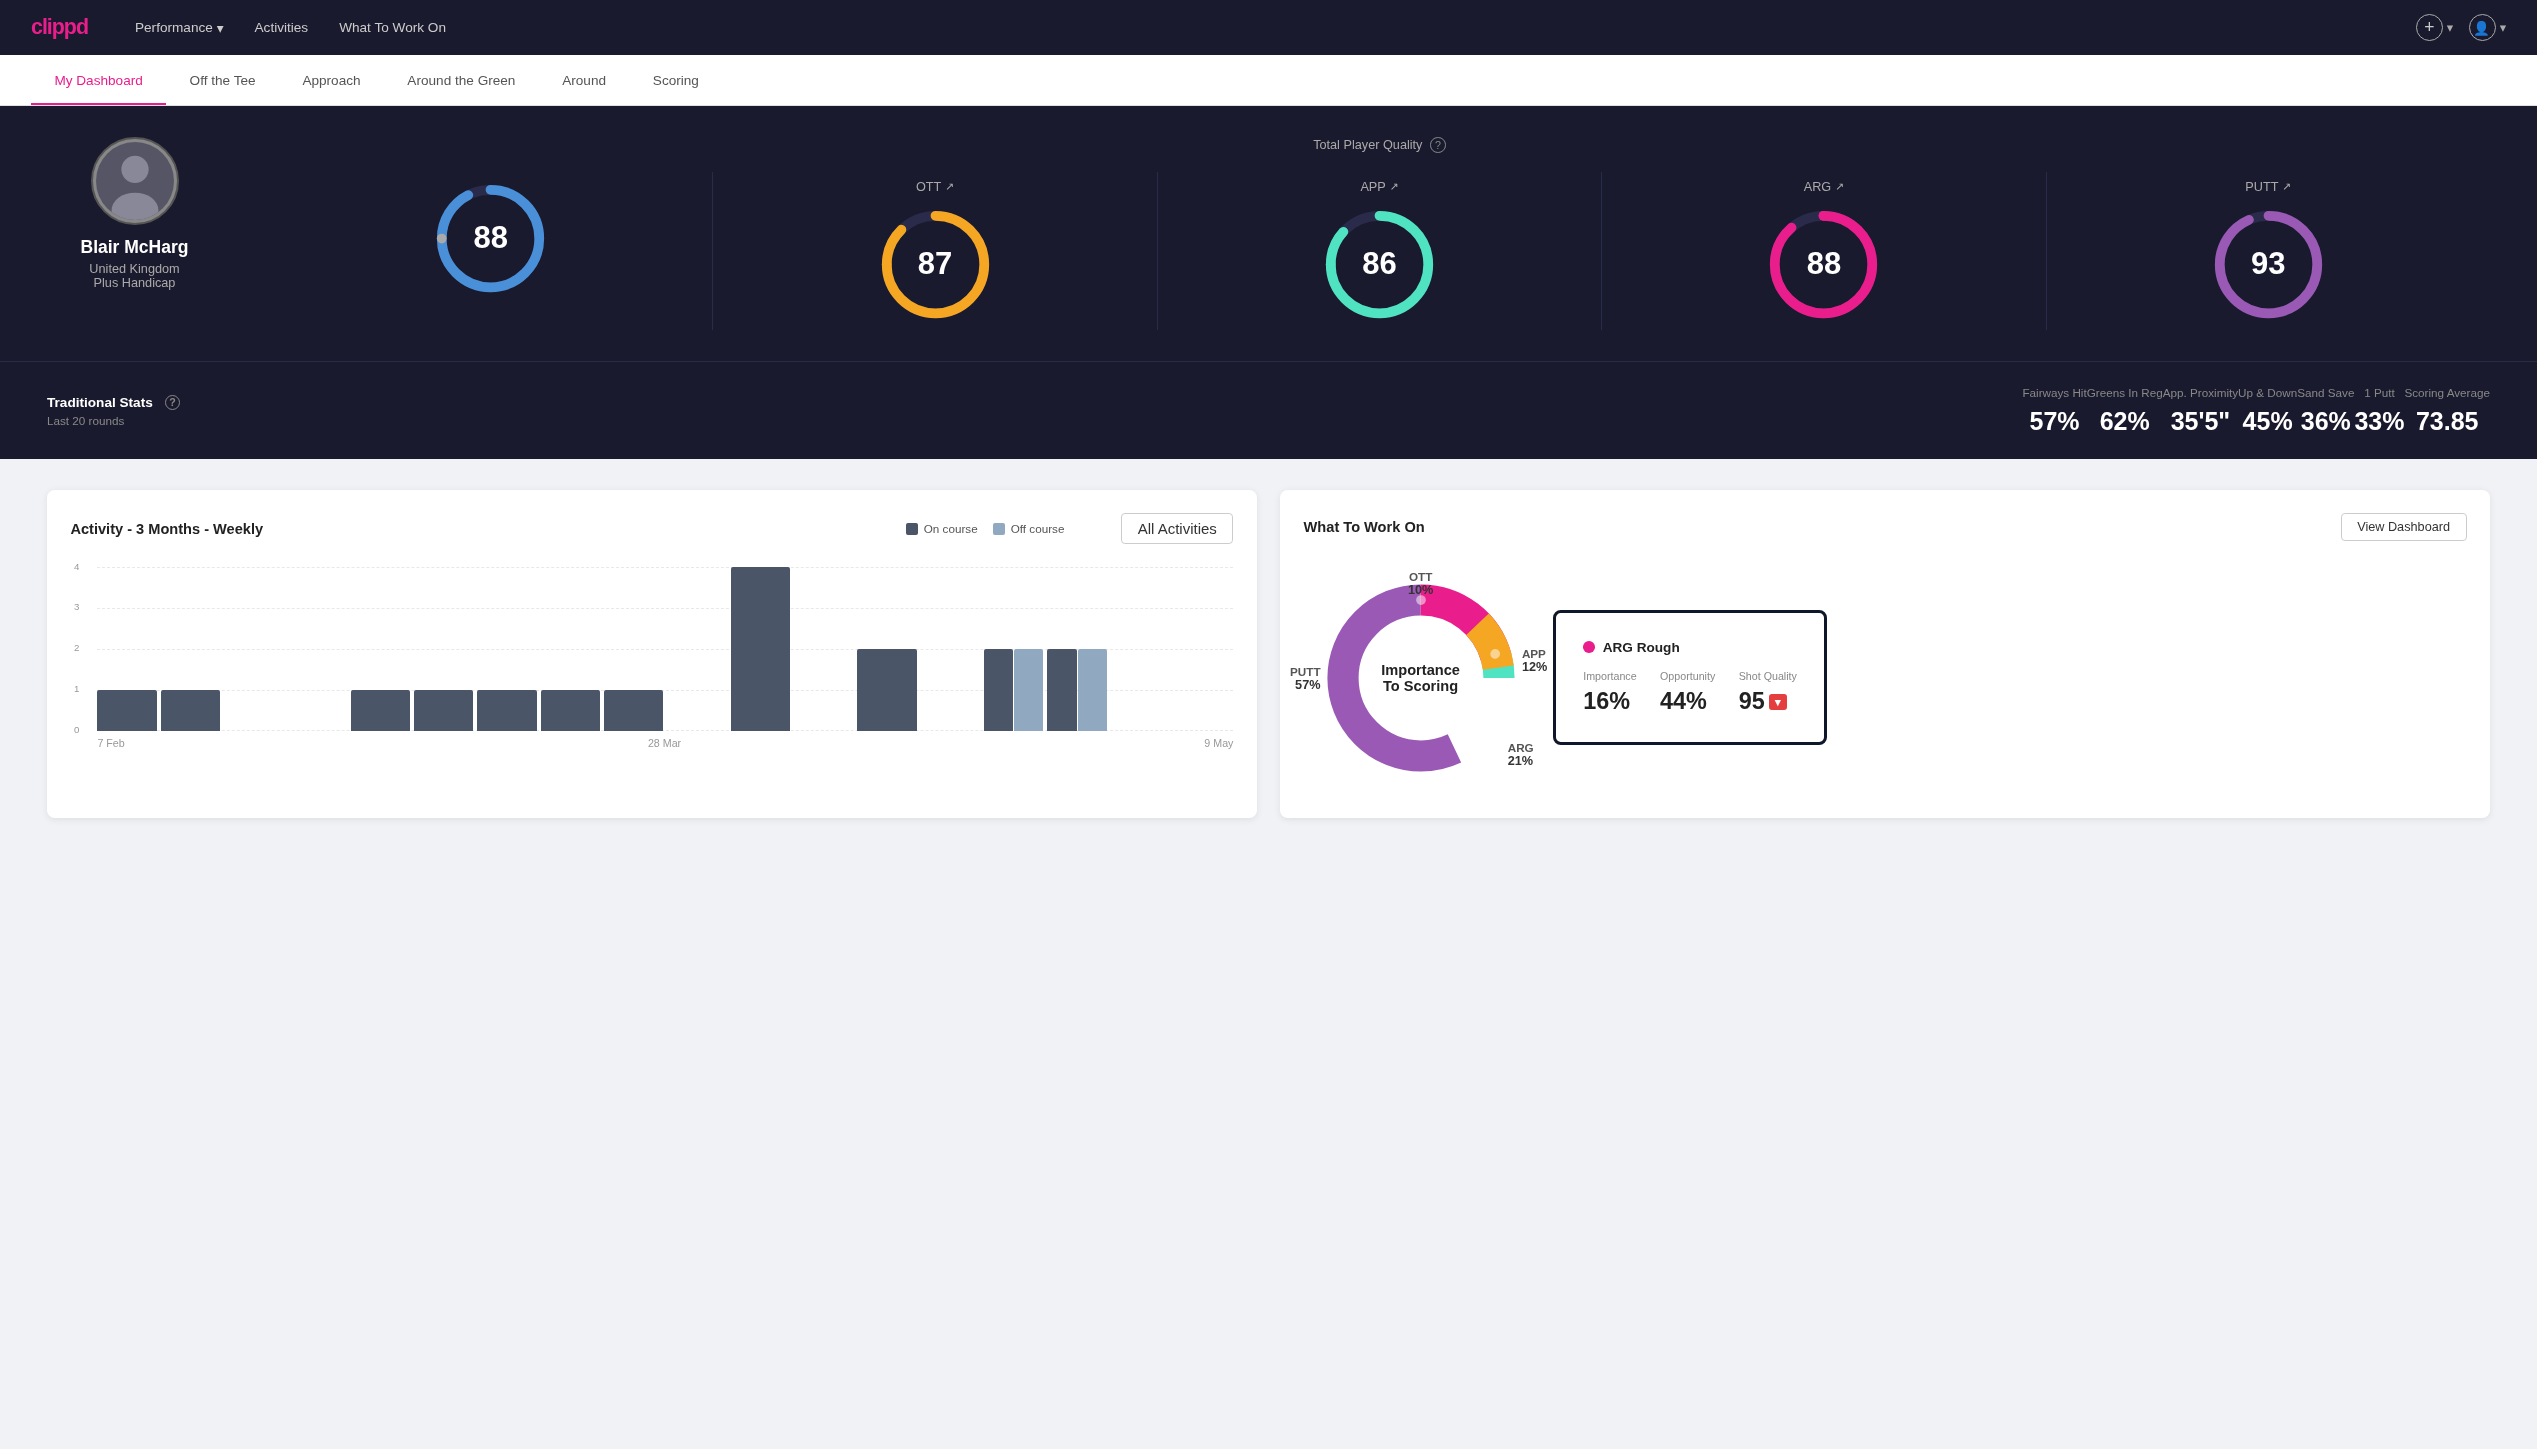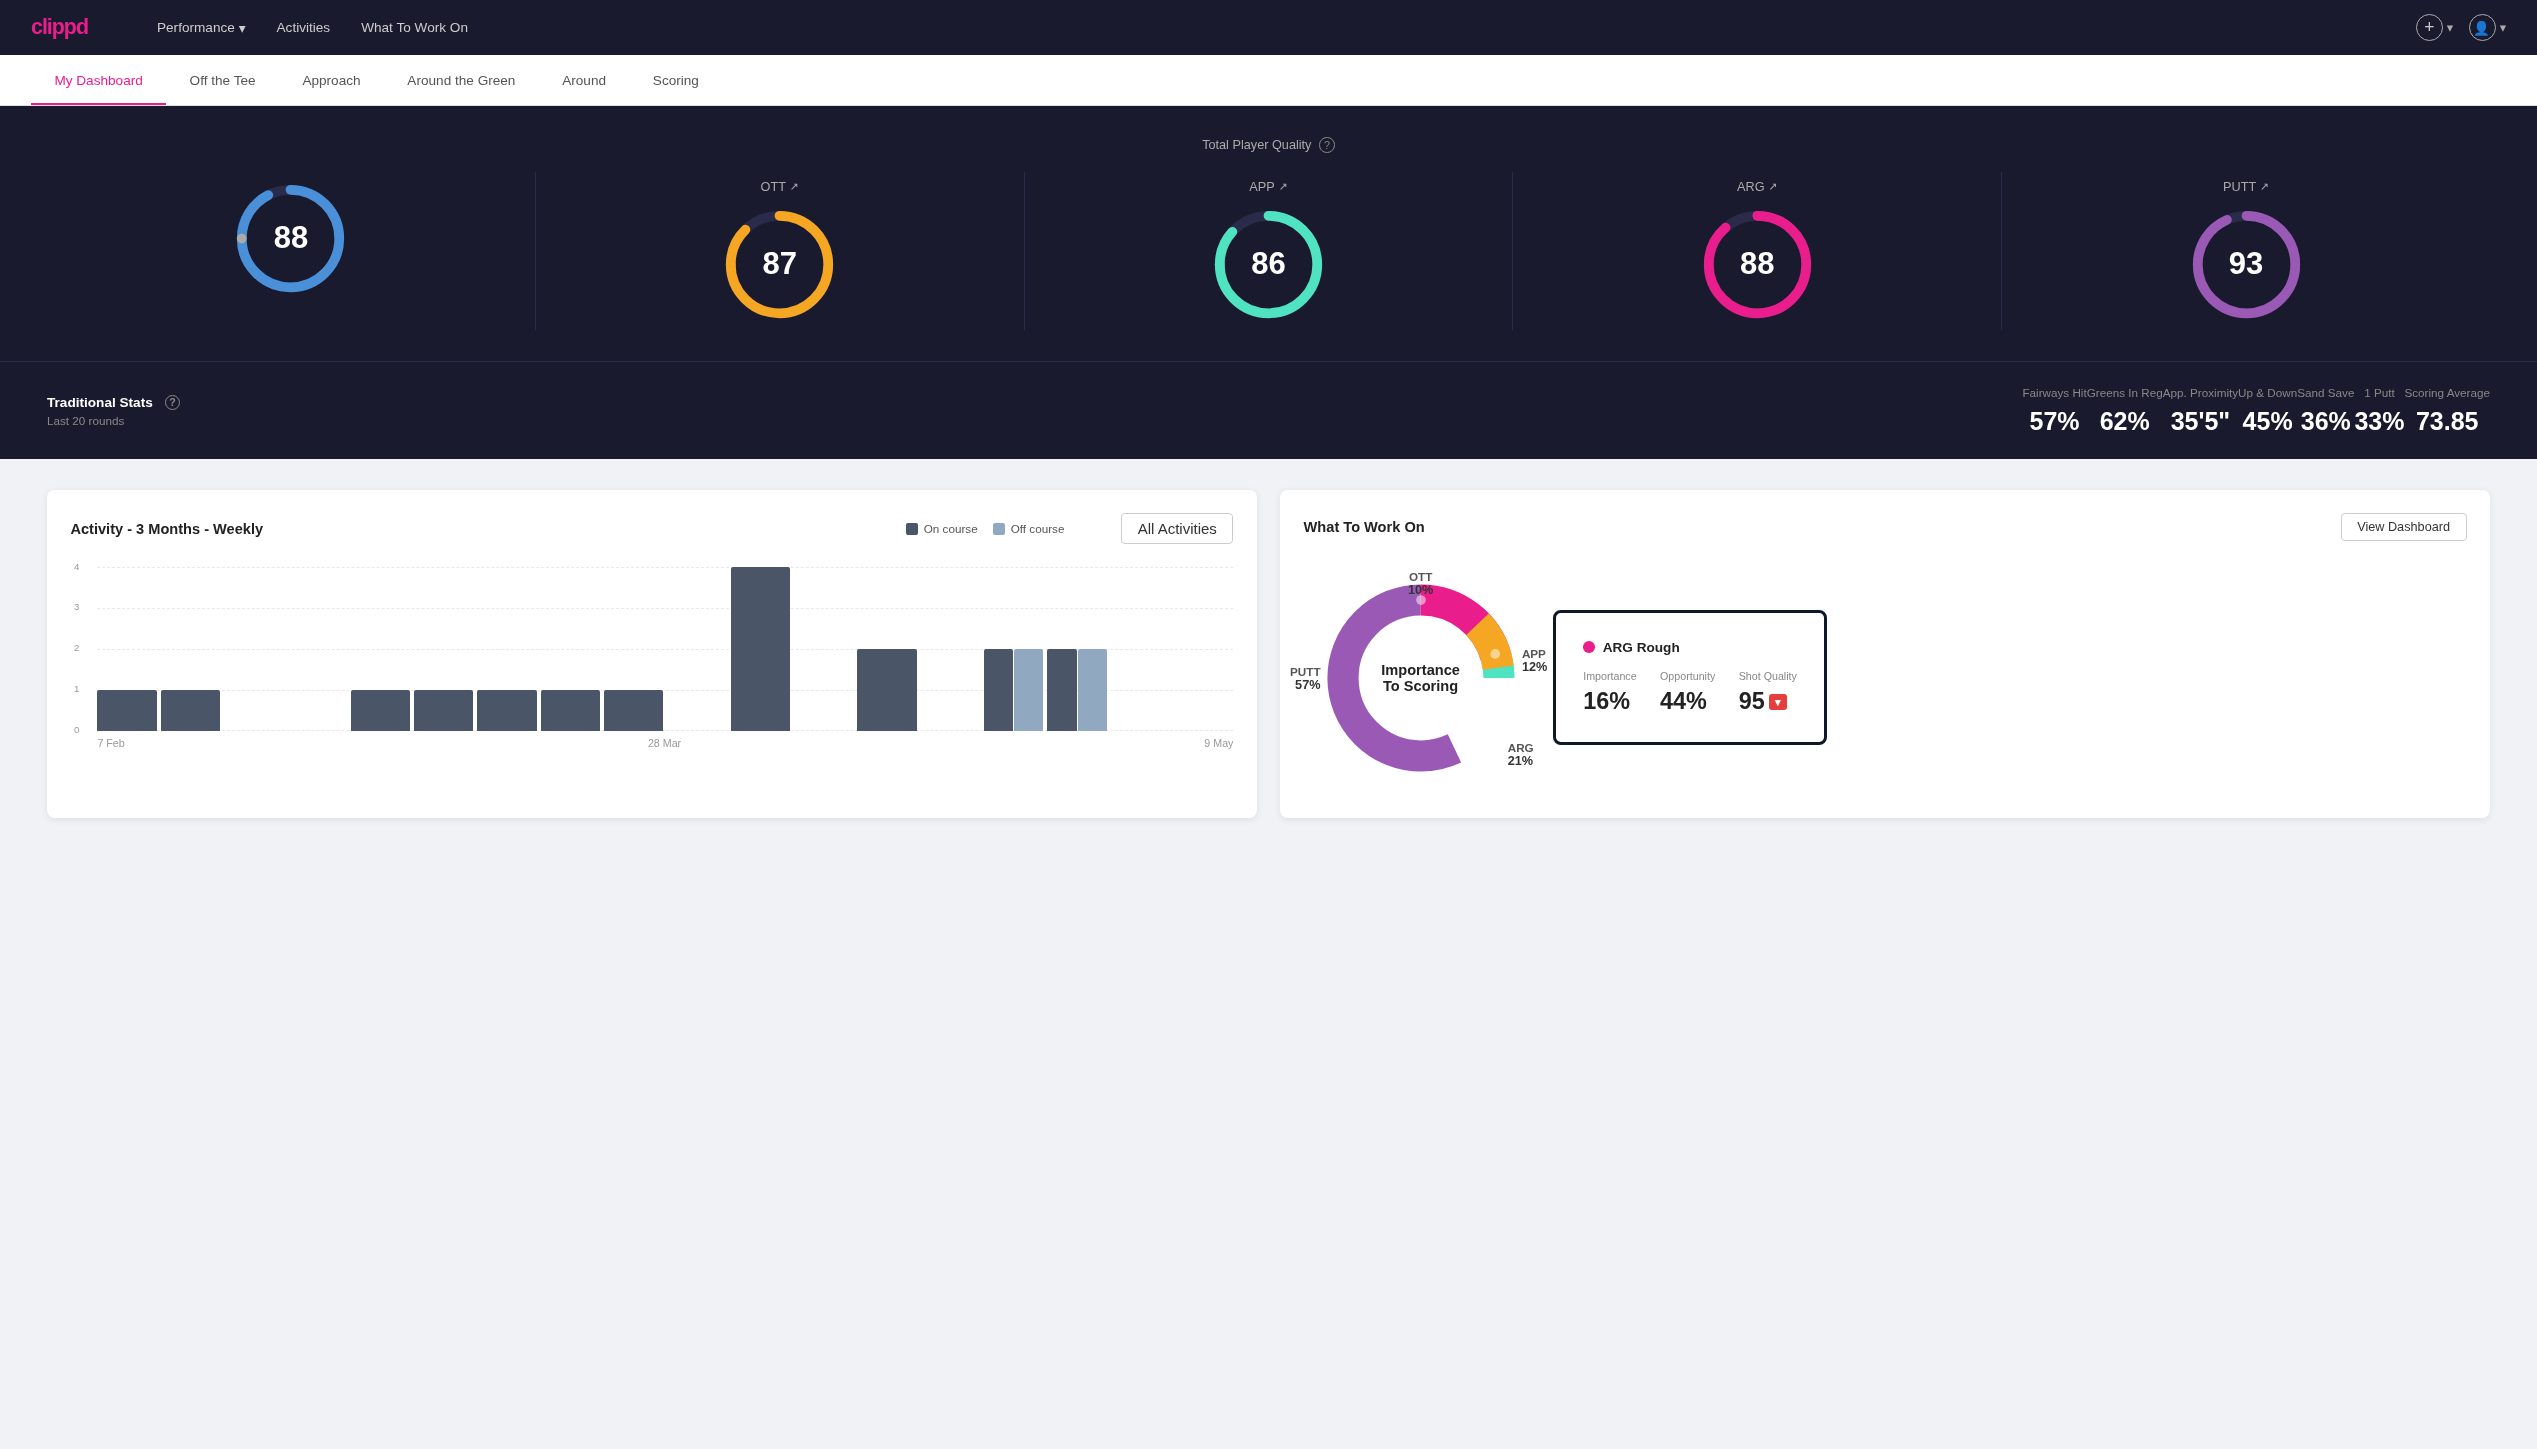--- a/index.html
+++ b/index.html
@@ -8,21 +8,21 @@
     
     .top-nav {
       background: #1a1a2e;
       display: flex;
       align-items: center;
       padding: 0 31px;
       height: 55px;
       justify-content: space-between;
     }
     .logo { color: #e91e8c; font-weight: 900; font-size: 21.4px; letter-spacing: -1px; }
-    .nav-links { display: flex; gap: 31px; align-items: center; margin-left: 69px; }
+    .nav-links { display: flex; gap: 31px; align-items: center; margin-left: 47px; }
     .nav-link { color: #ccc; font-size: 13.6px; cursor: pointer; display: flex; align-items: center; gap: 3.9px; }
     .nav-left { display: flex; align-items: center; }
     .nav-right { display: flex; align-items: center; gap: 15.6px; }
     .nav-icon-btn { color: #ccc; font-size: 17.5px; cursor: pointer; display: flex; align-items: center; gap: 3.9px; }
 
     
     .sub-nav {
       background: #fff;
       border-bottom: 1px solid #e0e0e0;
       display: flex;
@@ -182,20 +182,32 @@
   <span class="sub-nav-item">Off the Tee</span>
   <span class="sub-nav-item">Approach</span>
   <span class="sub-nav-item">Around the Green</span>
   <span class="sub-nav-item">Around</span>
   <span class="sub-nav-item">Scoring</span>
 </nav>
 
 <div class="hero">
   <div class="hero-inner">
 
+    <div class="player-info">
+      <div class="avatar">
+        <svg width="78" height="78" viewBox="0 0 80 80" style="border-radius:50%;">
+          <rect width="80" height="80" fill="#556"></rect>
+          <circle cx="40" cy="28" r="14" fill="#889"></circle>
+          <ellipse cx="40" cy="70" rx="24" ry="18" fill="#889"></ellipse>
+        </svg>
+      </div>
+      <div class="player-name">Blair McHarg</div>
+      <div class="player-country">United Kingdom</div>
+      <div class="player-hcp">Plus Handicap</div>
+    </div>
 
     <div class="scores-section">
       <div class="scores-title">
         <span>Total Player Quality</span>
         <span class="question-icon">?</span>
       </div>
       <div class="scores-grid">
 
         <div class="score-card">
           <div class="circle-container">

